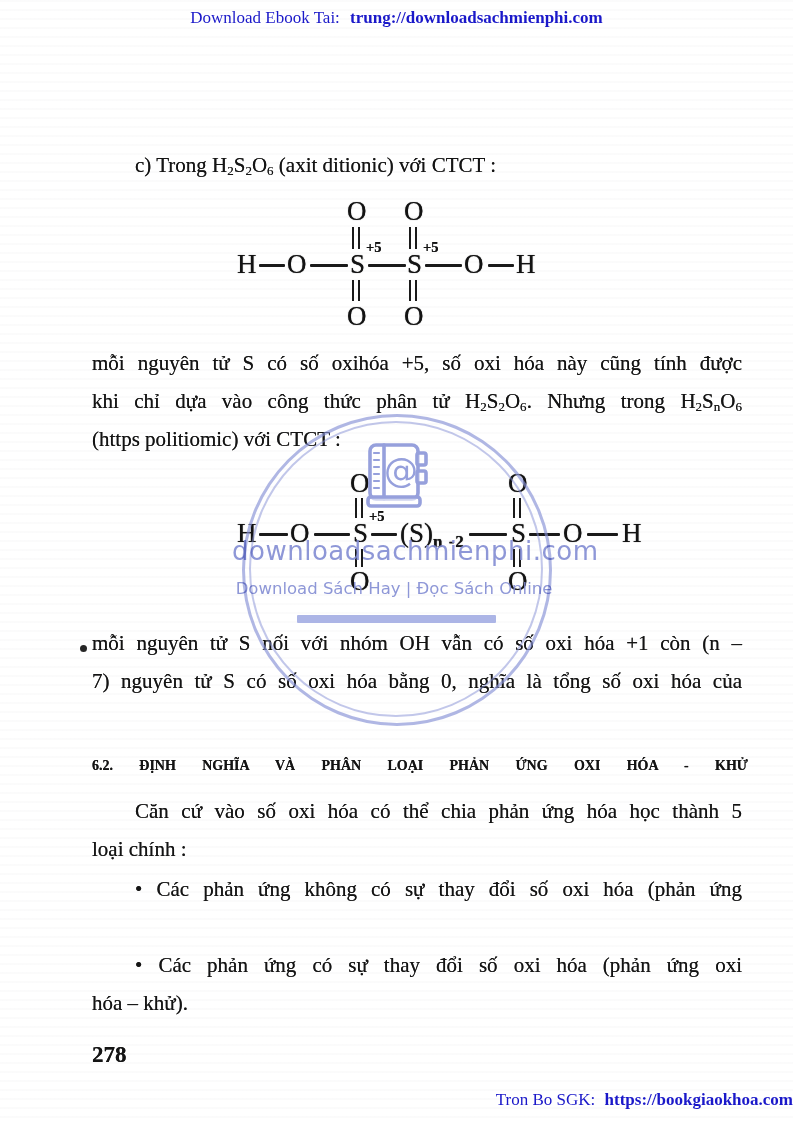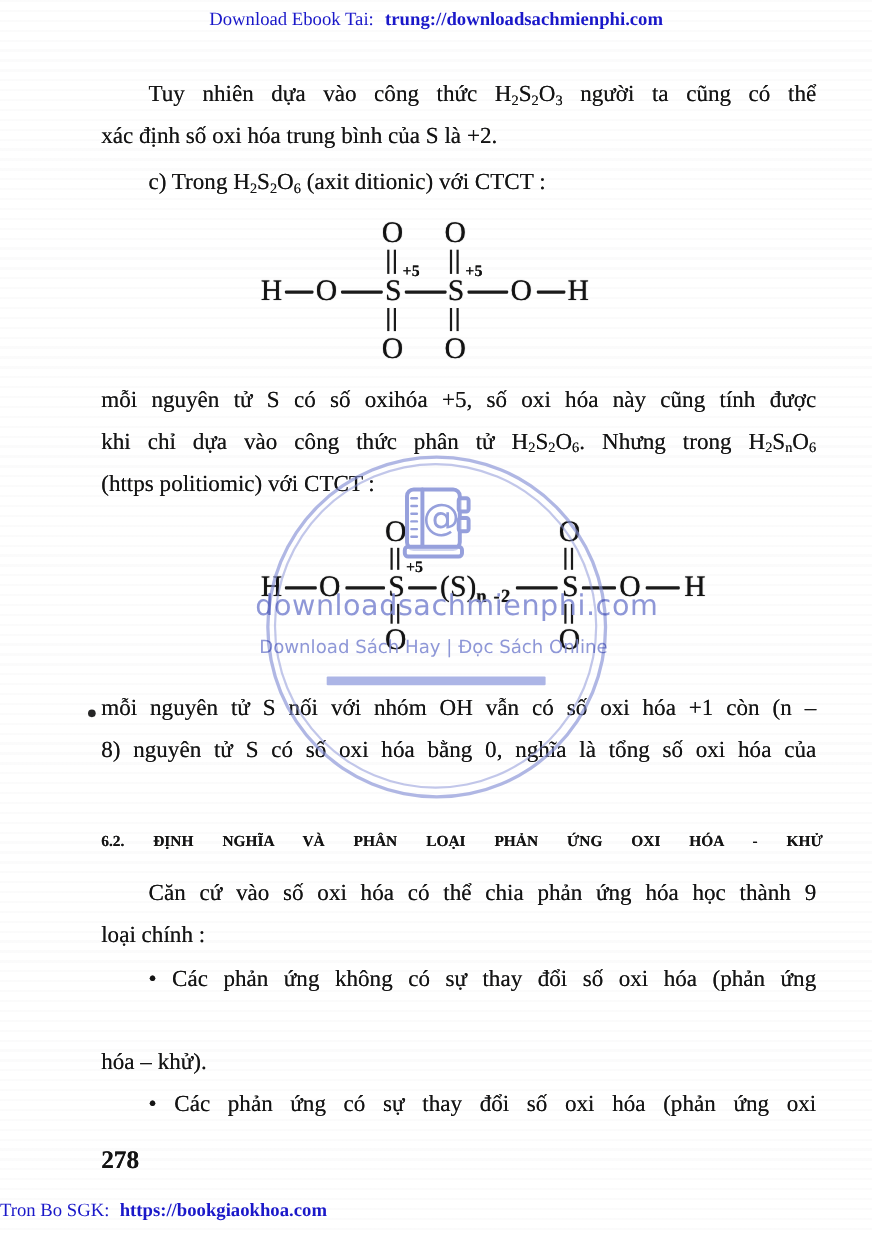--- a/index.html
+++ b/index.html
@@ -68,39 +68,35 @@
   .wm-icon{position:absolute; left:362px; top:441px;}
   .margin-dot{
     position:absolute; left:80px; top:645px; width:7px; height:7px; border-radius:50%;
     background:#262626; z-index:2;
   }
   .pagenum{
     position:absolute; left:92px; top:1042px; font-size:23px; font-weight:700; z-index:2;
     text-shadow:0 0 0.6px rgba(0,0,0,0.8);
   }
   .ftr{
-    position:absolute; top:1090px; left:0; width:100%; text-align:left;
+    position:absolute; top:1090px; left:0; width:100%; text-align:right;
     font-size:17px; color:#1a18c9; z-index:2;
   }
   .ftr .url{font-weight:700; margin-left:5px;}
 </style>
 </head>
 <body>
 
 <div class="page">
 
   <div class="hdr">
     <span>Download Ebook Tai:</span>
     <span class="url">trung://downloadsachmienphi.com</span>
   </div>
 
-  <div class="col" style="top:66px">
-    <div class="tl fill indent">Tuy nhiên dựa vào công thức H<sub>2</sub>S<sub>2</sub>O<sub>3</sub> người ta cũng có thể</div>
-    <div class="tl">xác định số oxi hóa trung bình của S là +2.</div>
-  </div>
 
   <div class="col" style="top:146px">
     <div class="tl indent">c) Trong H<sub>2</sub>S<sub>2</sub>O<sub>6</sub> (axit ditionic) với CTCT :</div>
   </div>
 
   <div class="mol" style="left:235px; top:198px; width:300px; height:135px;">
     <span class="atom" style="left:2px;   top:53px">H</span>
     <div class="bh" style="left:24px;  top:66px; width:26px"></div>
     <span class="atom" style="left:52px;  top:53px">O</span>
     <div class="bh" style="left:75px;  top:66px; width:38px"></div>
@@ -153,37 +149,37 @@
     <div class="bv" style="left:120px; top:79px; height:18px"></div>
     <div class="bv" style="left:278px; top:79px; height:18px"></div>
     <span class="atom" style="left:115px; top:98px">O</span>
     <span class="atom" style="left:273px; top:98px">O</span>
   </div>
 
   <div class="margin-dot"></div>
 
   <div class="col" style="top:624px">
     <div class="tl fill">mỗi nguyên tử  S nối với nhóm OH vẫn có số oxi hóa +1 còn (n –</div>
-    <div class="tl fill">8) nguyên tử S có số oxi hóa bằng 0, nghĩa là tổng số oxi hóa của</div>
+    <div class="tl fill">7) nguyên tử S có số oxi hóa bằng 0, nghĩa là tổng số oxi hóa của</div>
   </div>
 
   <div class="heading">6.2. ĐỊNH NGHĨA VÀ PHÂN LOẠI PHẢN ỨNG OXI HÓA - KHỬ</div>
 
   <div class="col" style="top:792px">
-    <div class="tl fill indent">Căn cứ vào số oxi hóa có thể chia phản ứng hóa học thành 9</div>
+    <div class="tl fill indent">Căn cứ vào số oxi hóa có thể chia phản ứng hóa học thành 5</div>
     <div class="tl">loại chính :</div>
   </div>
 
   <div class="col" style="top:870px">
     <div class="tl fill indent">• Các phản ứng không có sự thay đổi số oxi hóa (phản ứng</div>
   </div>
 
   <div class="col" style="top:946px">
+    <div class="tl fill indent">• Các phản ứng có sự thay đổi số oxi hóa (phản ứng oxi</div>
     <div class="tl">hóa – khử).</div>
-    <div class="tl fill indent">• Các phản ứng có sự thay đổi số oxi hóa (phản ứng oxi</div>
   </div>
 
   <div class="wm">
     <div class="ring-outer"></div>
     <div class="ring-inner"></div>
     <svg class="wm-icon" width="70" height="72" viewBox="0 0 70 72">
       <g fill="rgba(255,255,255,0.55)" stroke="#96a0dc" stroke-width="3.6" stroke-linecap="round" stroke-linejoin="round">
         <rect x="8" y="4" width="48" height="54" rx="6"></rect>
         <line x1="22" y1="4" x2="22" y2="58"></line>
         <rect x="55" y="12" width="9" height="12" rx="2"></rect>

